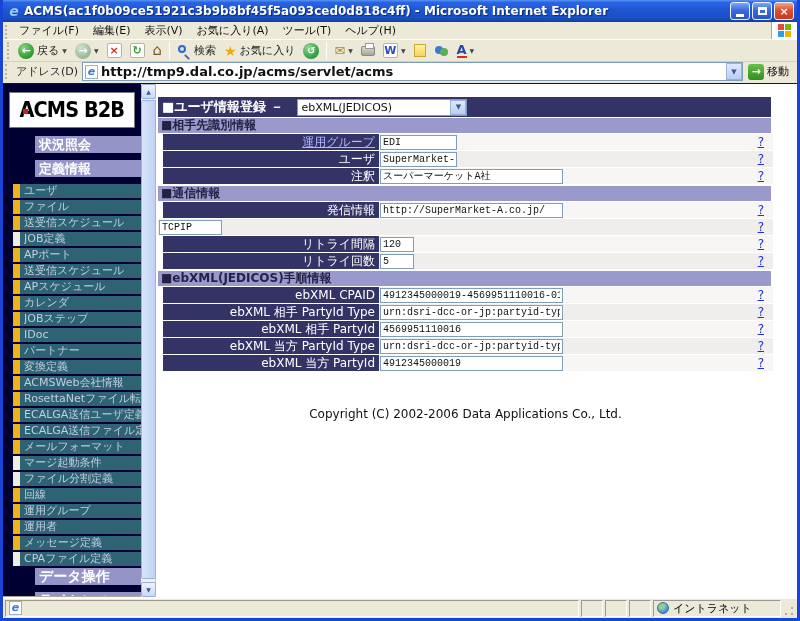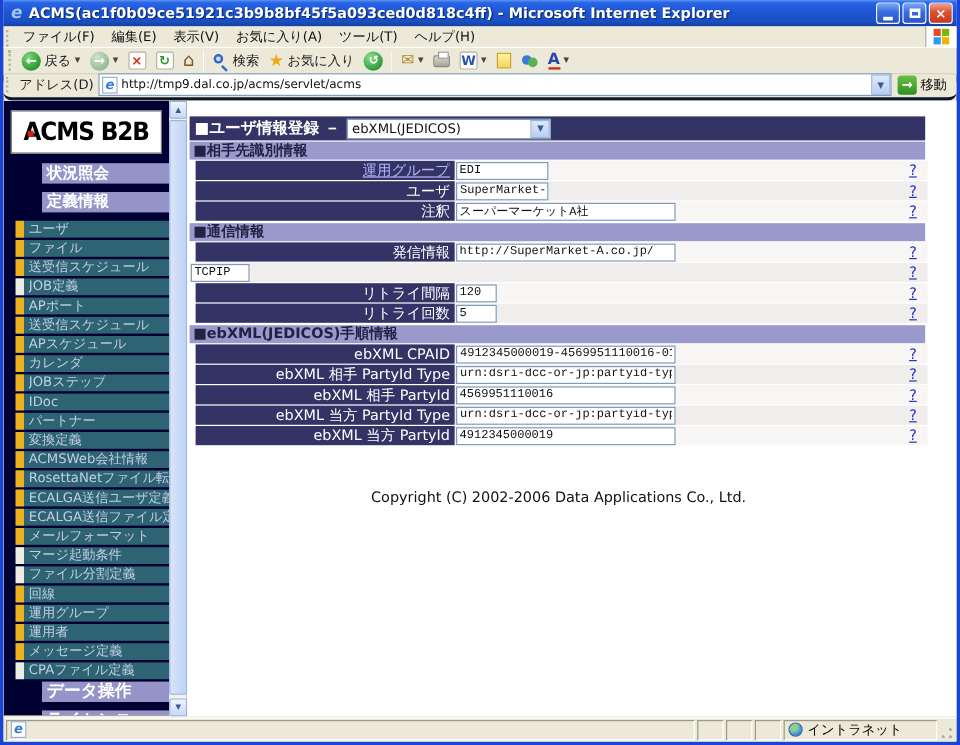--- a/index.html
+++ b/index.html
@@ -57,26 +57,26 @@
   .printer { width:14px; height:10px; background:linear-gradient(#dcd8cc,#a8a498); border:1px solid #888; border-radius:2px; position:relative; }
   .printer::before { content:""; position:absolute; left:3px; top:-4px; width:7px; height:4px; background:#fff; border:1px solid #999; }
   .note { width:12px; height:13px; background:linear-gradient(#fef2a0,#f5d35a); border:1px solid #c8a830; }
   .msgr { position:relative; width:15px; height:14px; }
   .msgr::before { content:""; position:absolute; left:1px; top:2px; width:8px; height:8px; border-radius:50%; background:#3a7ad8; }
   .msgr::after { content:""; position:absolute; right:1px; top:4px; width:8px; height:8px; border-radius:50%; background:#58b058; }
   .trans { color:#2846b0; font-weight:bold; font-size:13px; border-bottom:2px solid #d03020; line-height:12px; }
 
   
   .addressbar { height:17px; flex:0 0 22px; display:flex; align-items:center; background:#ece9d8;
-    font-size:11px; padding:0 3px 2px 0; border-bottom:3px solid #0f172a;border-radius:7px; }
+    font-size:11px; padding:0 3px 2px 0; border-bottom:1px solid #0f172a; }
   .addr-label { color:#222; padding:0 4px; }
   .addr-box { flex:1; height:19px; background:#fff; border:1px solid #7f9db9; display:flex; align-items:center; padding-left:2px; }
   .doc-ico { width:13px; height:14px; background:#fff; border:1px solid #9ab0d0; color:#3a7ad8; font-weight:bold; font-style:italic;
     font-size:11px; line-height:12px; text-align:center; margin-right:3px; }
-  .addr-input { flex:1; border:0; outline:0; font-size:10px; font-family:"DejaVu Sans",sans-serif; color:#111; }
+  .addr-input { flex:1; border:0; outline:0; font-size:13px; font-family:"DejaVu Sans",sans-serif; color:#111;font-weight:bold; }
   .combo { width:16px; height:17px; background:linear-gradient(#dfe9fb,#b9cdf5); border:1px solid #96b2dd;
     color:#3b5a8c; font-size:7px; display:flex; align-items:center; justify-content:center; }
   .go-btn { display:flex; align-items:center; gap:3px; padding:0 5px; height:20px; }
   .go-ico { width:16px; height:16px; border-radius:3px; background:linear-gradient(#6abf4a,#2f8f1f); color:#fff;
     font-size:11px; font-weight:bold; display:flex; align-items:center; justify-content:center; }
 
   
   .content { flex:1; display:flex; background:#fff; overflow:hidden; }
 
   
@@ -97,41 +97,41 @@
   
   .sscroll { width:15px; flex:0 0 15px; background:#f2f1ea; border-right:1px solid #d0ccbc; position:relative; }
   .sbtn { position:absolute; left:0; width:15px; height:15px; background:linear-gradient(#eef3fd,#c8d8f6);
     border:1px solid #9ab0dd; border-radius:2px; color:#3b5a8c; font-size:6px; display:flex; align-items:center; justify-content:center; }
   .sbtn.up { top:0; } .sbtn.down { bottom:0; }
   .sthumb { position:absolute; left:0; top:16px; bottom:18px; width:15px; border:1px solid #98b4e8; border-radius:2px;
     background:linear-gradient(90deg,#d8e4fa,#c0d2f4); }
 
   
   .main { flex:1; background:#fff; padding:13px 0 0 2px; overflow:hidden; position:relative; }
-  .hdr-band { width:613px; height:20px; background:#333366; display:flex; align-items:center; padding-left:4px; gap:6px; }
+  .hdr-band { width:613px; height:20px; background:#333366; display:flex; align-items:center; padding-left:4px; gap:14px; }
   .hdr-title { color:#fff; font-weight:bold; font-size:13px; white-space:nowrap; }
   .hdr-select { width:170px; height:17px; background:#fff; border:1px solid #7f9db9; display:flex; align-items:center; }
   .hdr-select-text { flex:1; font-size:11px; color:#111; padding-left:3px; white-space:nowrap; overflow:hidden; }
   .hdr-select .combo { height:15px; }
   .action-row { width:615px; height:18px; margin-top:1px; position:relative; display:flex; align-items:center; justify-content:center; gap:4px; }
   .btn { height:17px; padding:0 9px; font-size:11px; font-family:"DejaVu Sans",sans-serif; color:#111;
     background:linear-gradient(#fefefe,#e9e6da); border:1px solid #5a5a5a; border-radius:2px; }
   .detail-link { position:absolute; right:2px; top:2px; color:#2233cc; font-size:12px; text-decoration:underline; cursor:pointer; }
   .sec-band { width:613px; height:15px; margin-top:2px; margin-bottom:1px; background:#9999cc; color:#222244;
     font-weight:bold; font-size:12px; line-height:15px; padding-left:3px; }
   .sec-band.first { margin-top:1px; }
   .frow { width:615px; height:16px; margin-bottom:1px; display:flex; }
   .flabel { width:216px; flex:0 0 216px; margin-left:5px; background:#333366; color:#fff; font-size:12px;
     display:flex; align-items:center; justify-content:flex-end; padding-right:4px; white-space:nowrap; }
   .flabel.link { color:#b0b6ff; text-decoration:underline; cursor:pointer; }
   .fval { flex:1; display:flex; align-items:center; padding-left:1px; background:#f7f6f4; }
   .rows .frow:nth-child(even) .fval { background:#efeeec; }
   .fi { height:15px; border:1px solid #7f9db9; background:#fff; font-size:10px;
     font-family:Liberation Mono, monospace; padding:0 2px; color:#111; }
-  .w77 { width:77px; } .w183 { width:183px; } .w49 { width:49px; } .w34 { width:34px; }
+  .w77 { width:77px; } .w183 { width:183px; } .w49 { width:63px; } .w34 { width:34px; }
   .help { margin-left:auto; margin-right:9px; color:#2233cc; font-size:12px; text-decoration:underline; cursor:pointer; }
   .copyright { width:615px; margin-top:36px; text-align:center; font-size:12px; color:#111; }
 
   
   .statusbar { height:21px; flex:0 0 21px; background:#ece9d8; border-top:1px solid #fff; display:flex;
     align-items:center; font-size:11px; padding:1px 2px; box-shadow:inset 0 1px 0 #fff, 0 -1px 0 #aca899; }
   .sb-pane { height:17px; display:flex; align-items:center; padding:0 3px;
     border:1px solid; border-color:#9d9a8a #fff #fff #9d9a8a; margin-right:2px; }
   .sb-main { flex:1; }
   .sb-small { width:22px; }

